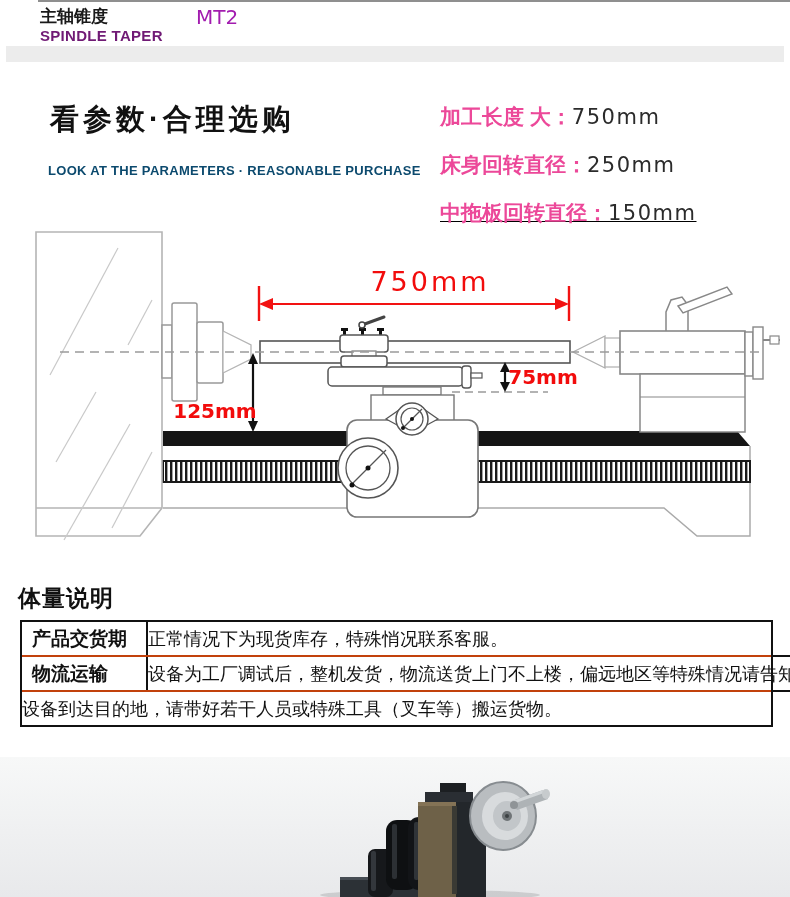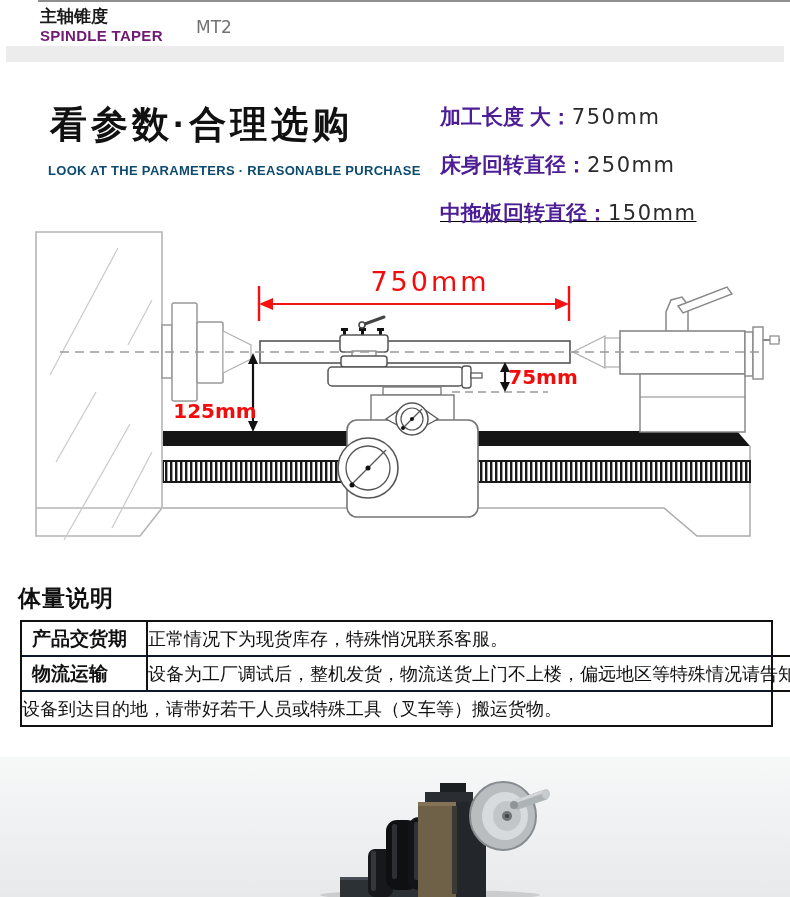--- a/index.html
+++ b/index.html
@@ -1,39 +1,39 @@
 <!DOCTYPE html>
 <html><head>
 <meta charset="utf-8">
 <style>
   html,body{margin:0;padding:0;}
   body{font-family:"Liberation Sans",sans-serif;background:#fff;}
   .page{position:relative;width:790px;height:897px;overflow:hidden;background:#fff;}
 
   .top-hairline{position:absolute;left:38px;top:0;width:752px;height:2px;background:#8f8f8f;}
   .hdr-cn{position:absolute;left:40px;top:5px;font-size:17px;font-weight:700;color:#1a1a1a;}
-  .hdr-val{position:absolute;left:196px;top:17px;font-size:17px;font-weight:500;color:#737373;font-family:"DejaVu Sans",sans-serif;}
+  .hdr-val{position:absolute;left:196px;top:5px;font-size:20px;font-weight:500;color:#a21caf;font-family:"DejaVu Sans",sans-serif;}
   .hdr-en{position:absolute;left:40px;top:27px;font-size:15px;font-weight:700;color:#701a75;letter-spacing:.3px;}
   .gray-strip{position:absolute;left:6px;top:46px;width:778px;height:16px;background:#ececec;}
 
-  .title-cn{position:absolute;left:50px;top:100px;font-size:37px;font-weight:700;color:#111;letter-spacing:4px;white-space:nowrap;}
+  .title-cn{position:absolute;left:50px;top:100px;font-size:29px;font-weight:700;color:#111;letter-spacing:4px;white-space:nowrap;}
   .title-en{position:absolute;left:48px;top:163px;font-size:13px;font-weight:700;color:#0c4a6e;letter-spacing:.3px;white-space:nowrap;}
 
   .params{position:absolute;left:440px;top:0;}
   .param-row{position:absolute;left:0;white-space:nowrap;}
   .param-row.r0{top:103px;} .param-row.r1{top:151px;} .param-row.r2{top:199px;text-decoration:underline;}
-  .param-label{font-size:21px;font-weight:700;color:#4c1d95;}
+  .param-label{font-size:21px;font-weight:700;color:#ec4899;}
   .param-value{font-size:21px;font-weight:400;color:#2b2b2b;letter-spacing:1.5px;font-family:"DejaVu Sans",sans-serif;}
 
   .diagram-svg{position:absolute;left:0;top:0;width:790px;height:560px;}
 
   .vol-heading{position:absolute;left:18px;top:583px;font-size:23px;font-weight:600;color:#111;letter-spacing:1px;text-align:center;}
 
   .vtable{position:absolute;left:20px;top:620px;width:753px;border:2px solid #111;box-sizing:border-box;background:#fff;}
-  .vrow{display:flex;align-items:stretch;height:33px;border-bottom:2px solid #0f172a;position:relative;}
+  .vrow{display:flex;align-items:stretch;height:33px;border-bottom:2px solid #c2410c;position:relative;}
   .vrow:last-child{border-bottom:none;}
   .vlabel{width:114px;padding-left:10px;font-size:19px;font-weight:700;color:#111;border-right:2px solid #111;display:flex;align-items:center;flex:none;}
   .vval{flex:1;font-size:18px;color:#111;display:flex;align-items:center;white-space:nowrap;overflow:visible;font-family:"Liberation Serif","DejaVu Serif",serif;}
   .ext-line{position:absolute;left:771px;width:19px;height:2px;background:#111;}
   .ext-top{top:655px;} .ext-bottom{top:690px;}
 
   .red-note{position:absolute;right:8px;top:731px;font-size:19px;font-weight:500;color:#e60000;white-space:nowrap;}
 
   .photo-strip{position:absolute;left:0;top:757px;width:790px;height:140px;background:linear-gradient(#f7f8f8,#e8e9eb);}
   .photo-svg{position:absolute;left:0;top:0;width:790px;height:140px;}

